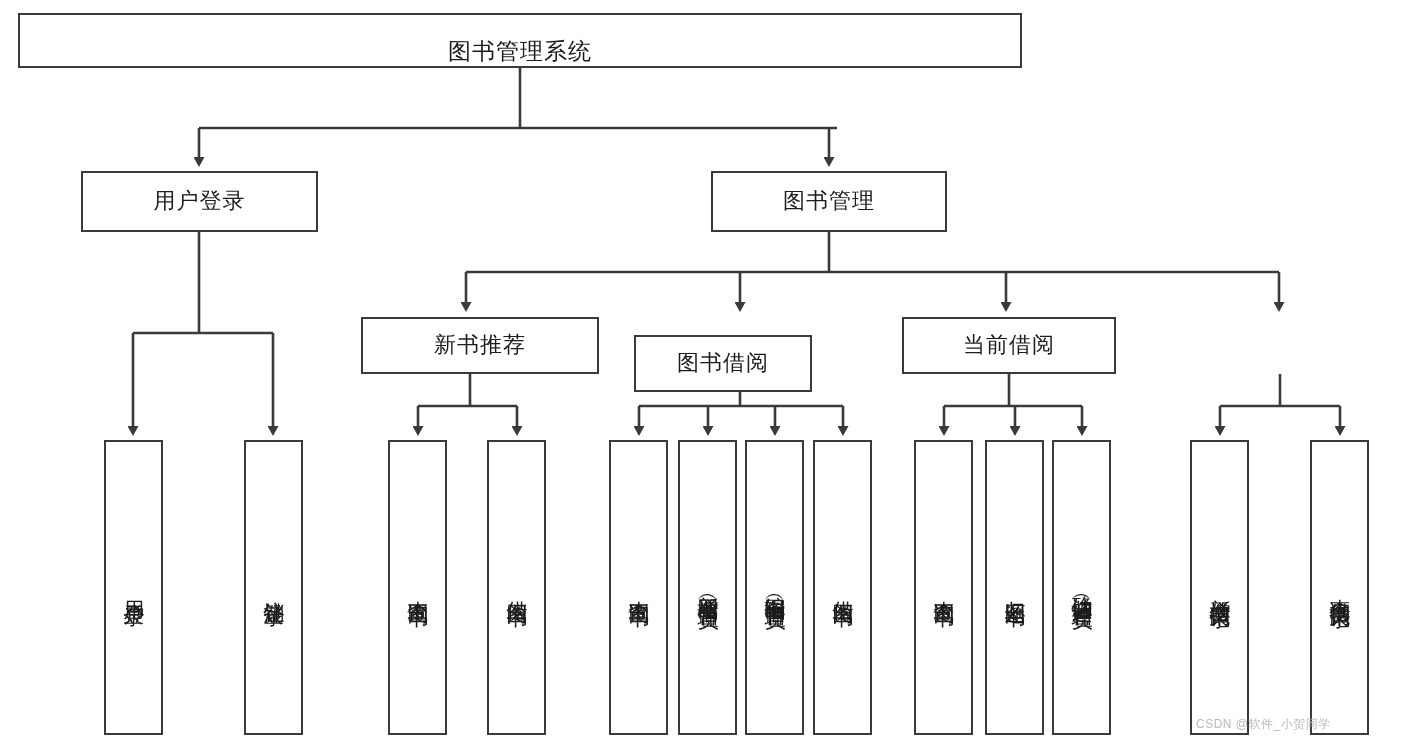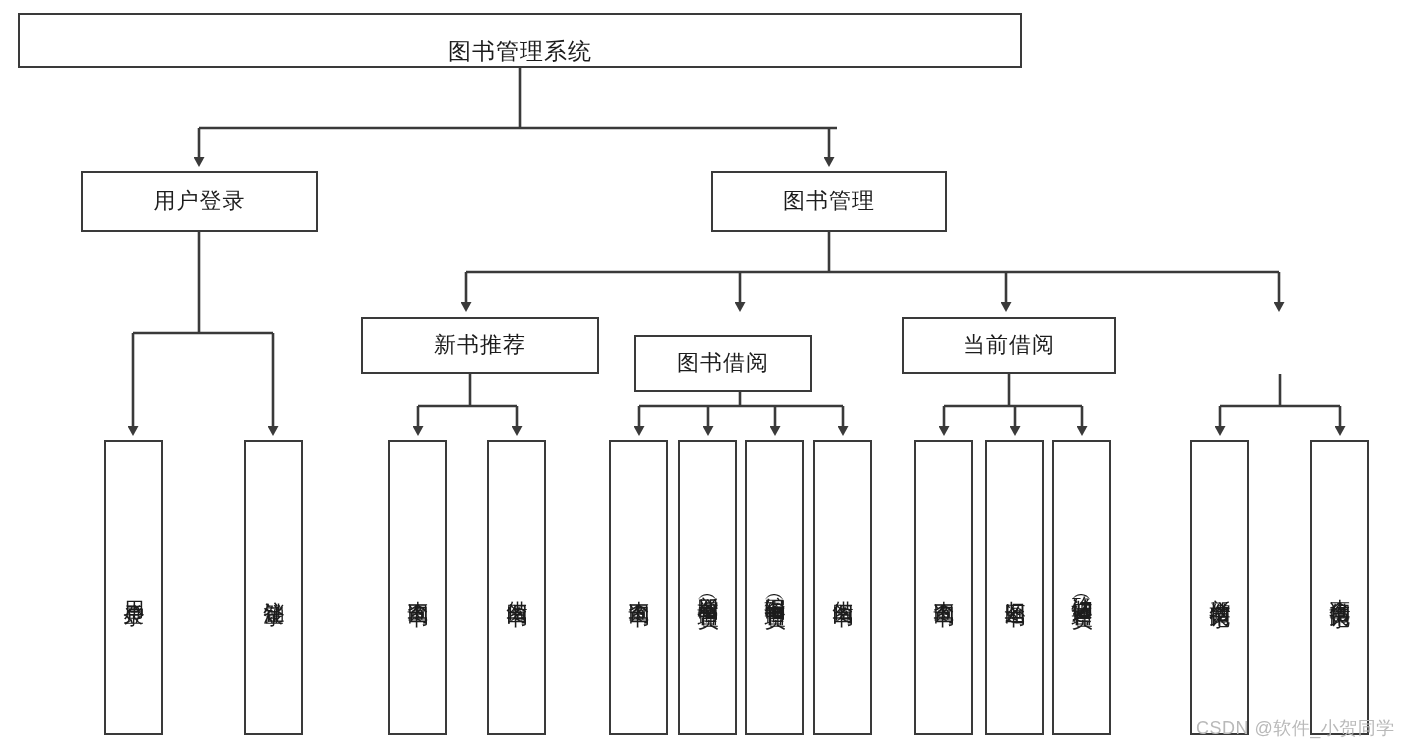--- a/index.html
+++ b/index.html
@@ -53,21 +53,21 @@
     padding: 4px 0;
     text-align: center;
   }
   .node.vert .vtext {
     writing-mode: vertical-rl;
     text-orientation: upright;
     white-space: nowrap;
   }
   .watermark {
     position: absolute;
-    font-size: 18px;
+    font-size: 12px;
     color: #b9b9b9;
     letter-spacing: 0.5px;
     white-space: nowrap;
     user-select: none;
   }
 </style>
 </head>
 <body>
 
 <div id="canvas">

